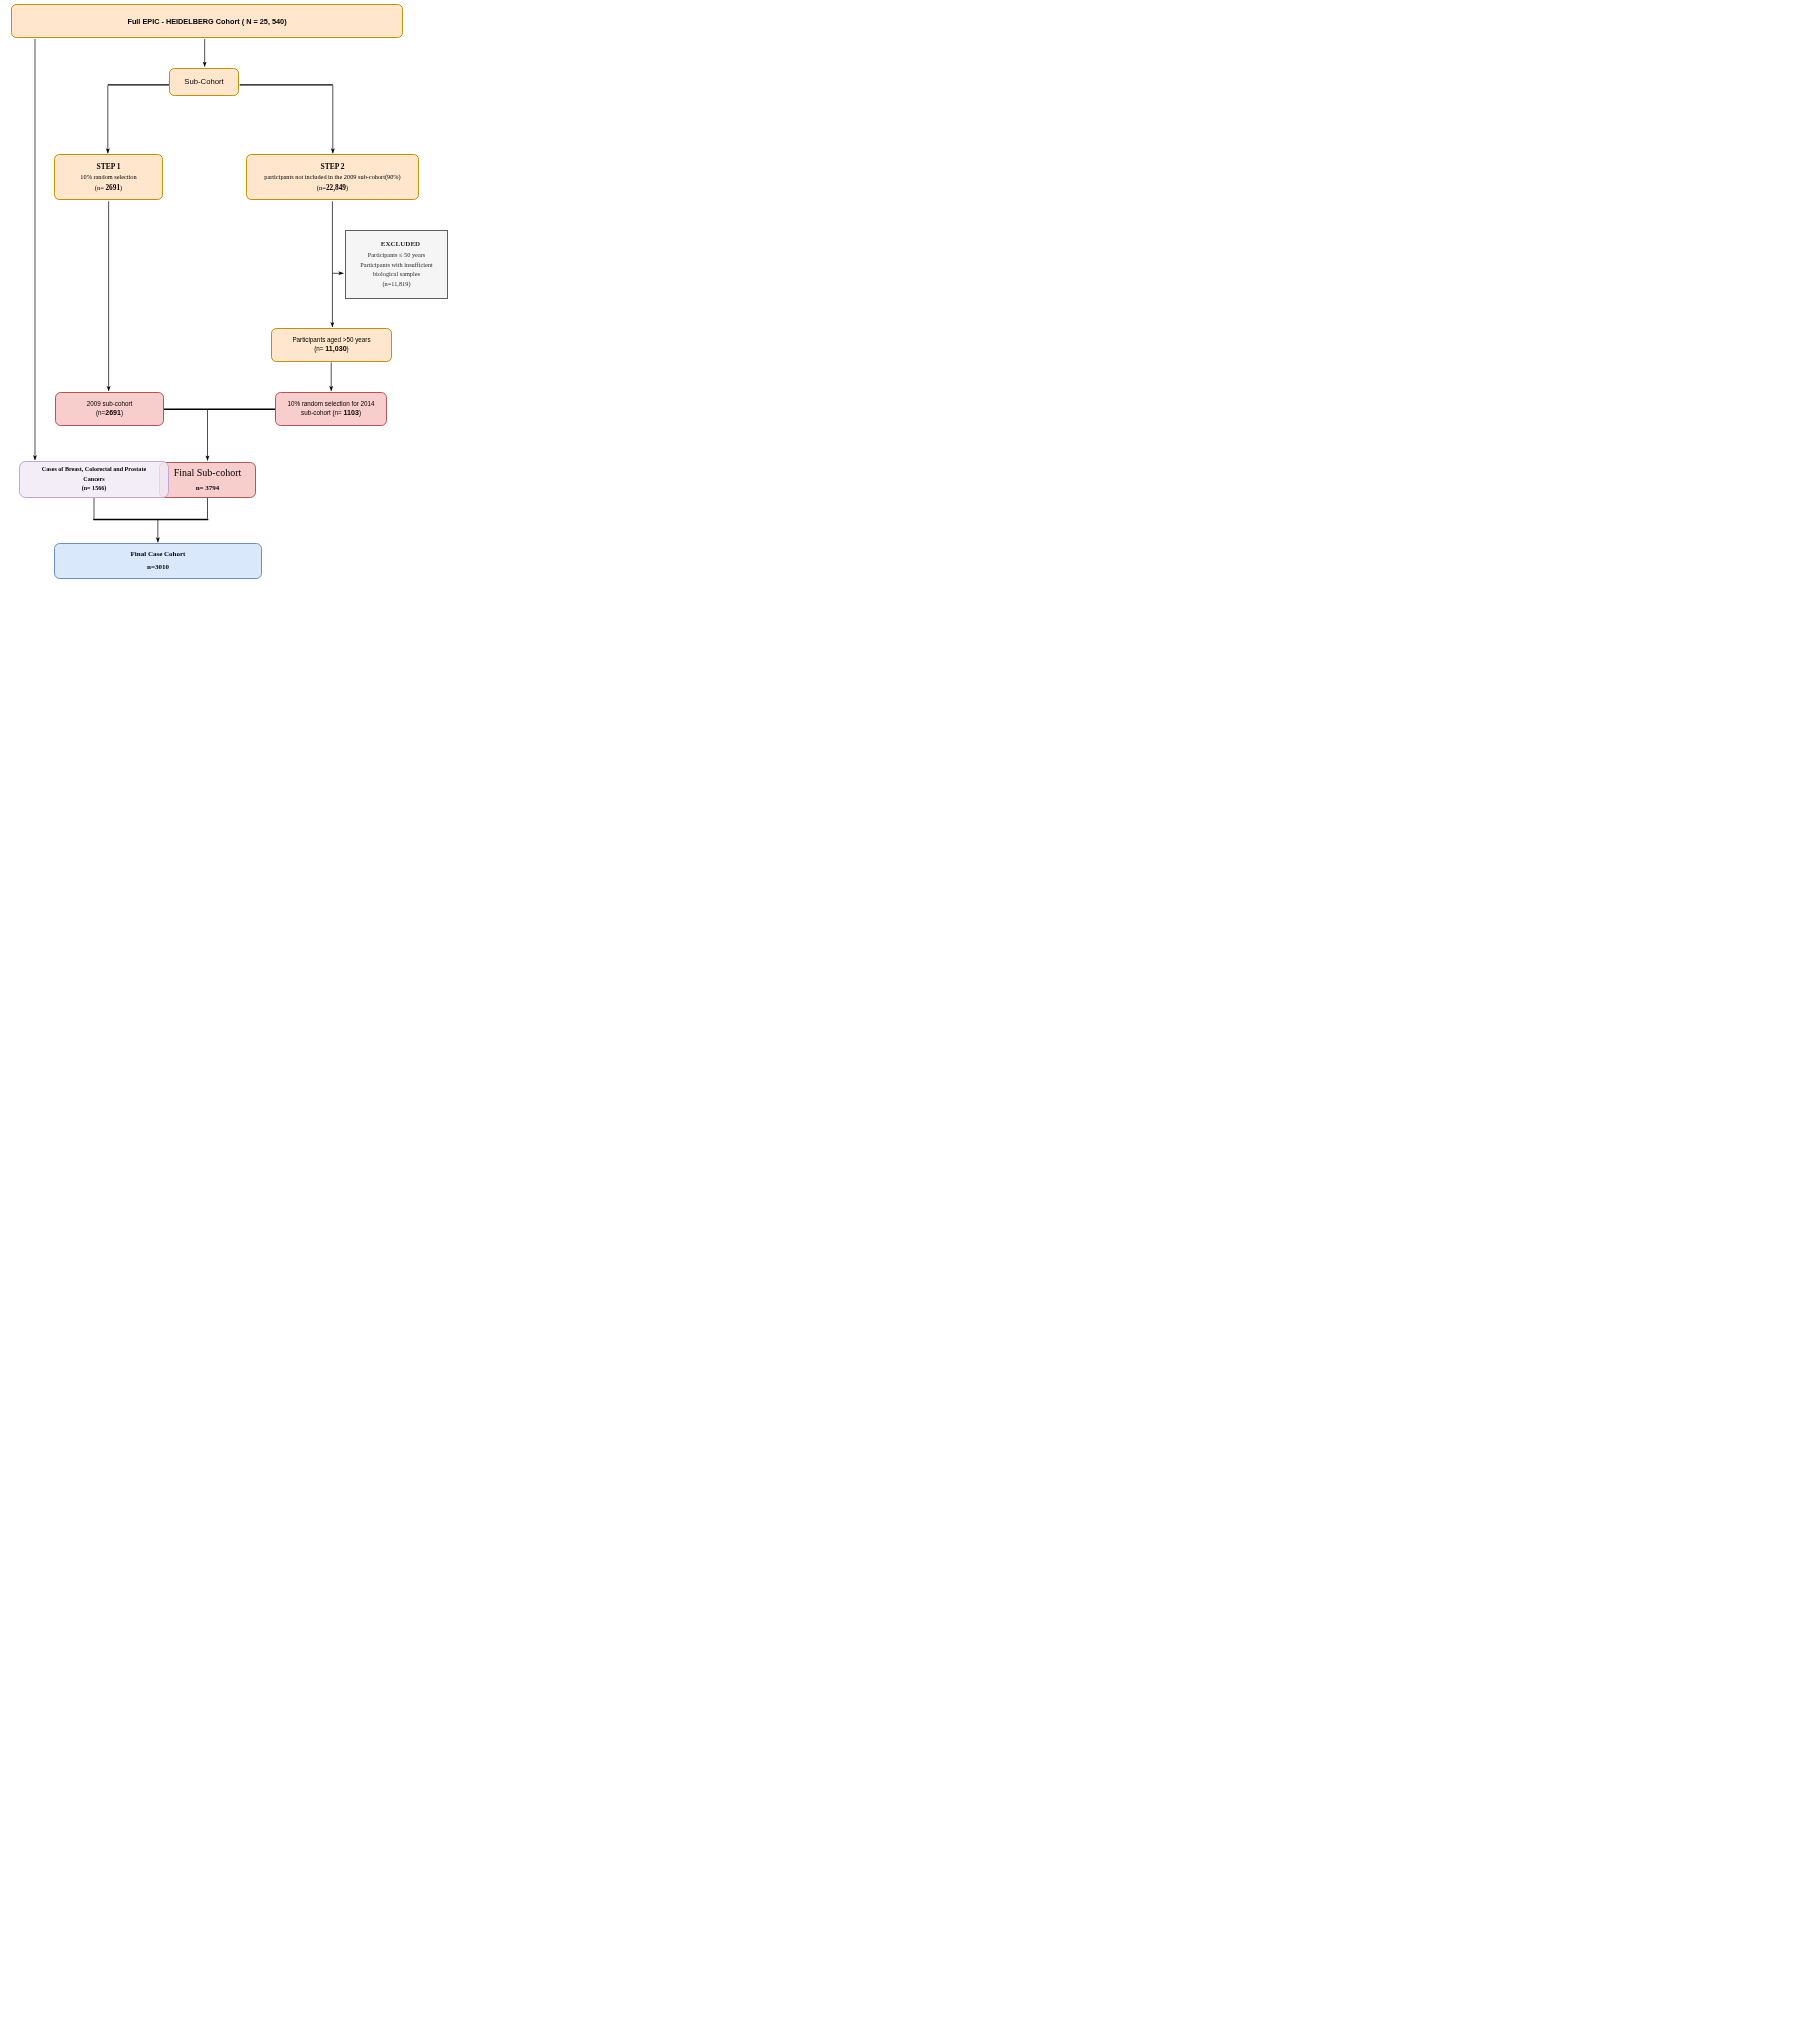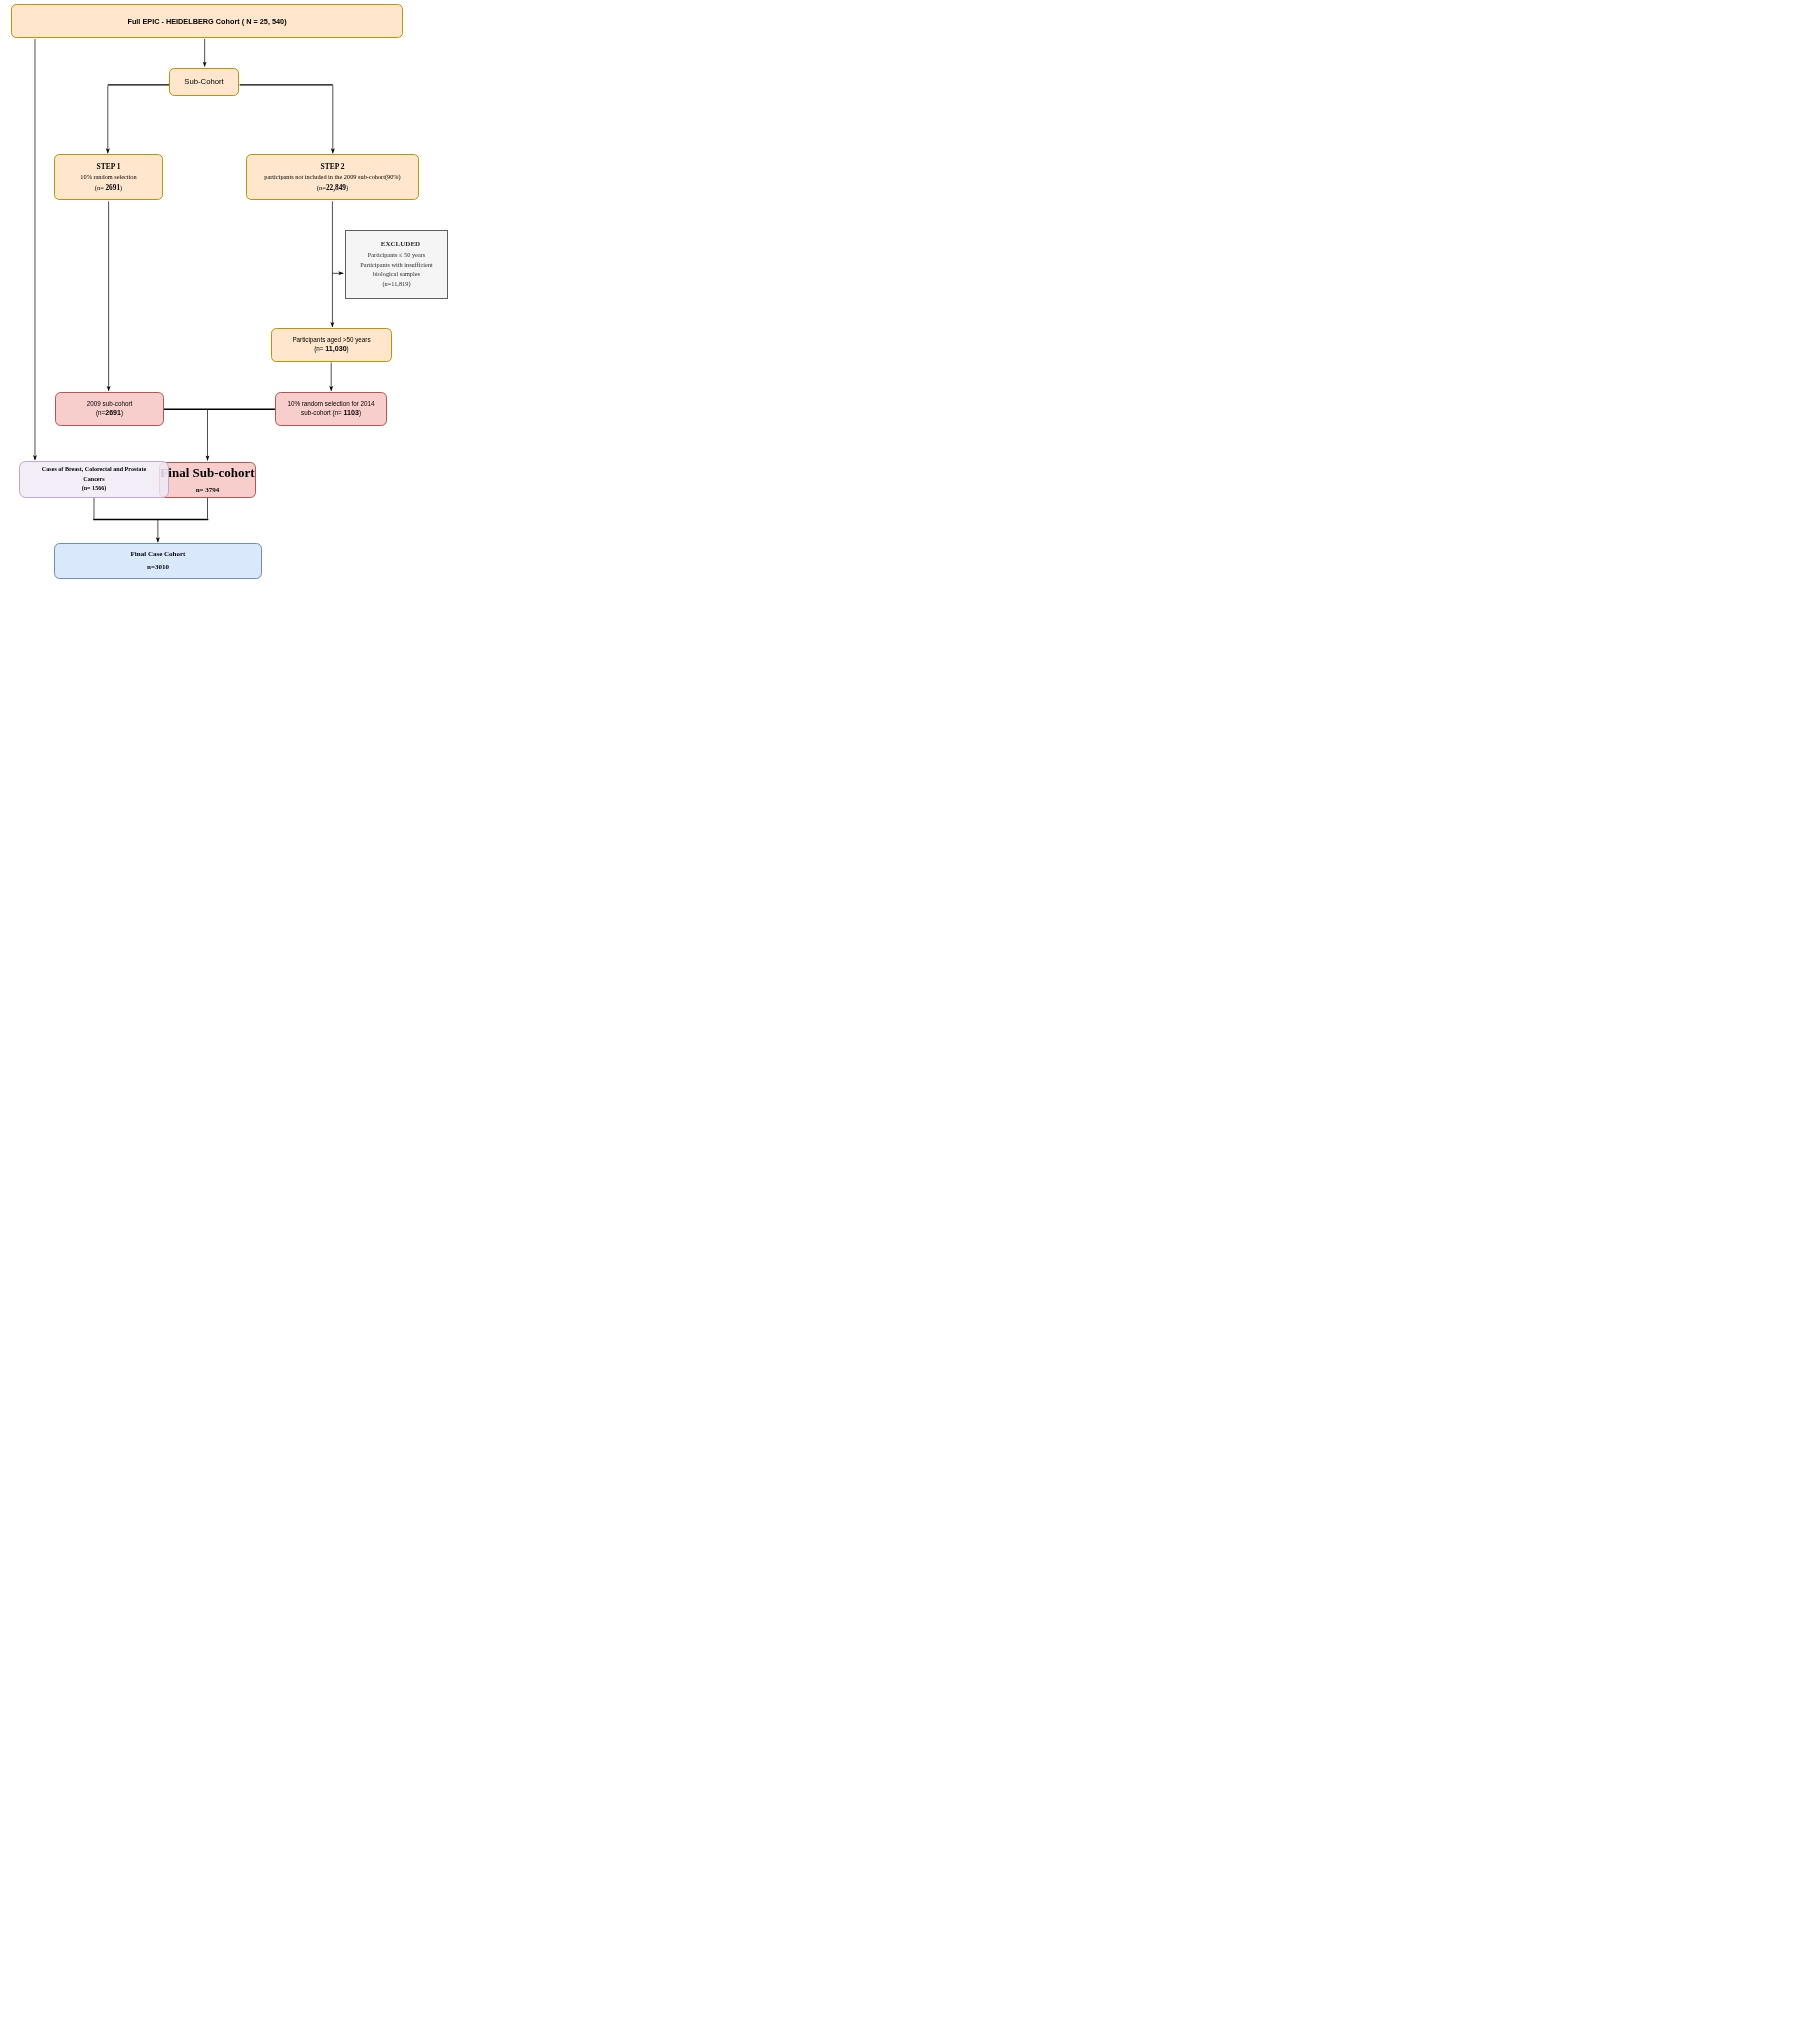--- a/index.html
+++ b/index.html
@@ -56,21 +56,21 @@
   #box-aged .n-line,#box-2009 .n-line,#box-2014 .n-line{font-size:6.3px;margin-top:1.6px;}
   #box-aged .n-line b,#box-2009 .n-line b,#box-2014 .n-line b{font-size:7.1px;}
 
   #box-2009{left:55px;top:392px;width:109px;height:34px;}
   #box-2014{left:275px;top:392px;width:112px;height:34px;}
 
   #box-cases{left:19px;top:461px;width:150px;height:37px;z-index:3;}
   #box-cases .t{font-size:6.1px;font-weight:bold;line-height:9.4px;font-family:"Liberation Serif",serif;}
 
   #box-final-sub{left:159px;top:462px;width:97px;height:36px;}
-  #box-final-sub .l1{font-size:13px;font-weight:bold;}
+  #box-final-sub .l1{font-size:10px;font-weight:normal;}
   #box-final-sub .l2{font-size:7px;font-weight:bold;margin-top:4.9px;}
 
   #box-final-case{left:54px;top:543px;width:208px;height:36px;}
   #box-final-case .l1{font-size:7px;font-weight:bold;}
   #box-final-case .l2{font-size:7px;font-weight:bold;margin-top:4.5px;}
 </style>
 </head>
 <body>
 
 <div id="canvas">

